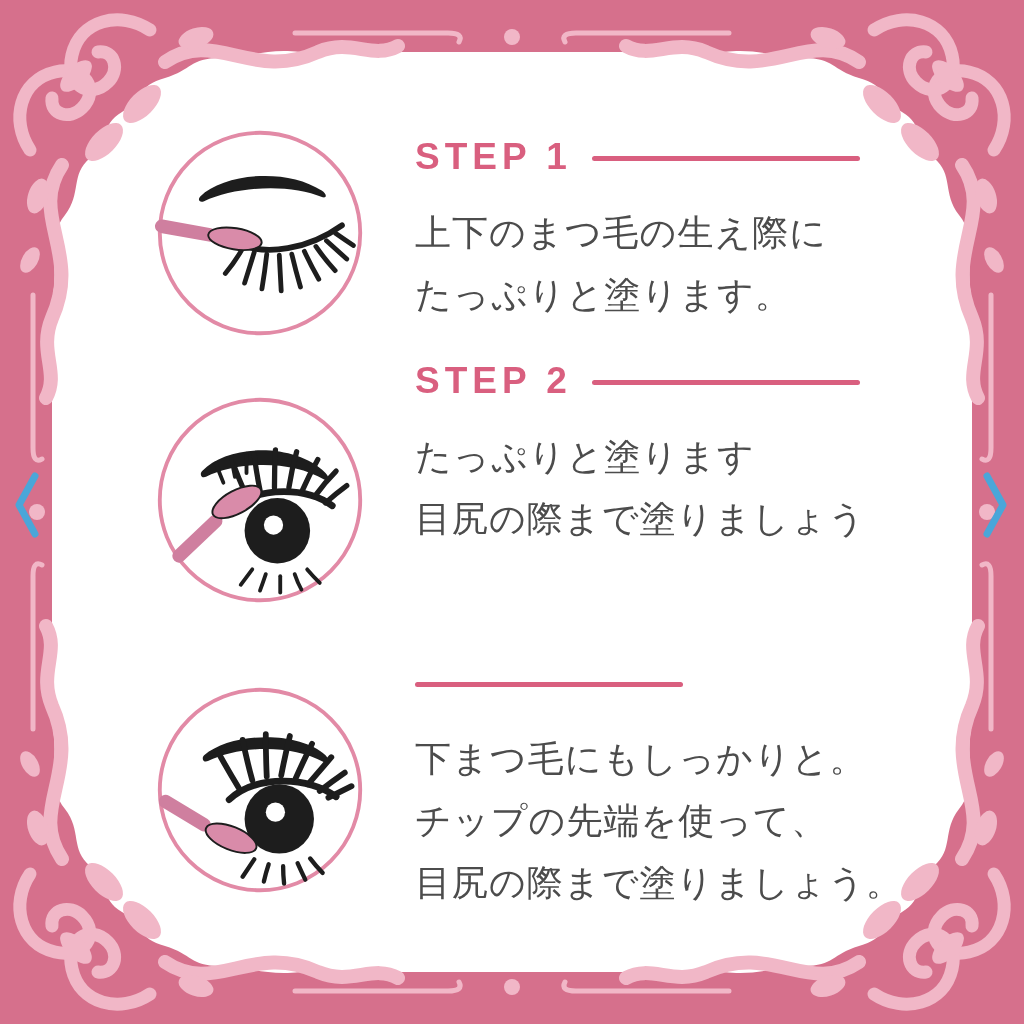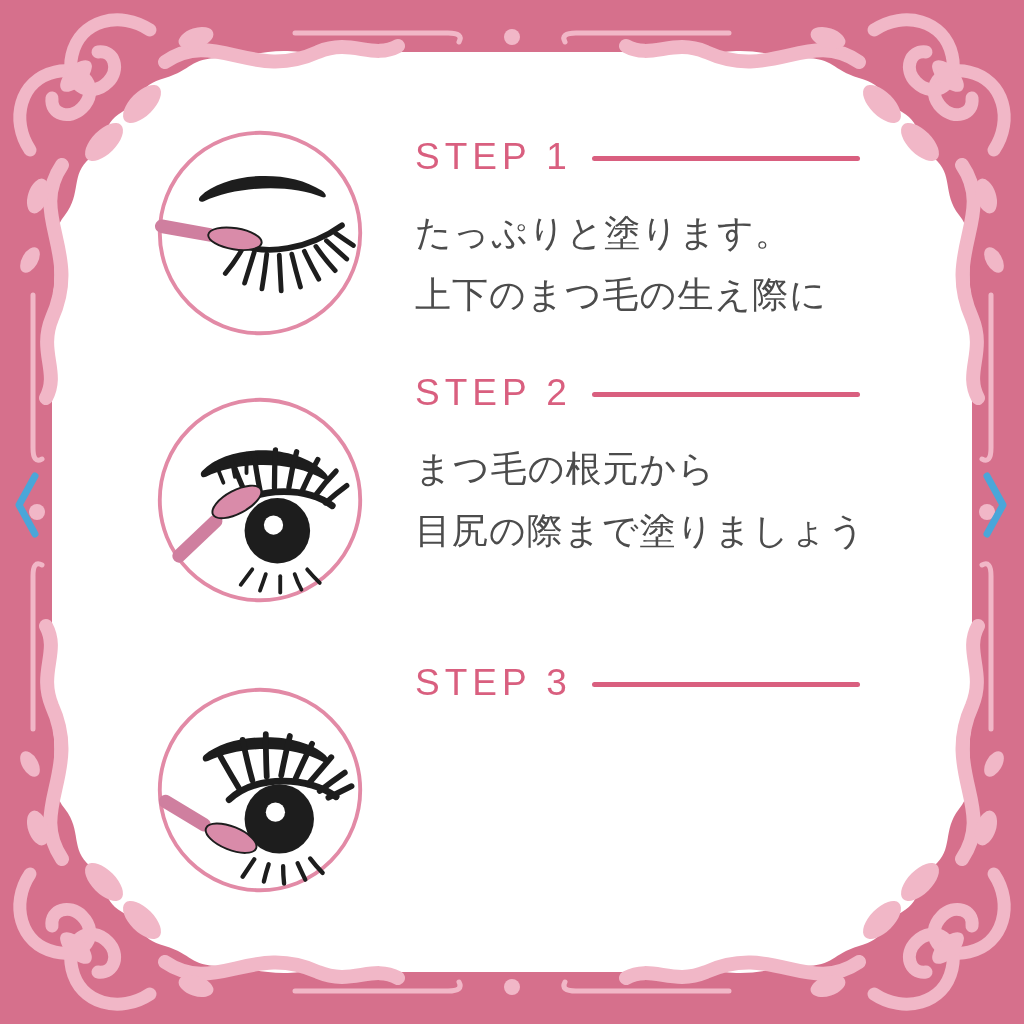--- a/index.html
+++ b/index.html
@@ -7,25 +7,25 @@
     position:relative;width:1024px;height:1024px;overflow:hidden;background:#ffffff;
     font-family:"Liberation Sans","DejaVu Sans",sans-serif;
   }
   #frame-svg{position:absolute;left:0;top:0;width:1024px;height:1024px;}
   .step-illustration{position:absolute;left:154px;width:212px;height:212px;}
   #ill-1{top:127px;}
   #ill-2{top:394px;}
   #ill-3{top:684px;}
   .step-text{position:absolute;left:415px;width:540px;}
   #txt-1{top:136px;}
-  #txt-2{top:372px;}
+  #txt-2{top:360px;}
   #txt-3{top:662px;}
   .step-heading-row{display:flex;align-items:center;gap:20px;height:42px;}
   .step-heading{
-    font-size:37px;font-weight:400;letter-spacing:5px;color:#d95f7f;white-space:nowrap;
+    font-size:37px;font-weight:700;letter-spacing:5px;color:#d95f7f;white-space:nowrap;
   }
   .step-rule{width:268px;height:5px;background:#d95f7f;border-radius:3px;margin-top:2px;}
   .step-body{margin-top:24px;}
   .step-line{
     font-size:36px;line-height:62px;color:#4c4c4c;font-weight:500;
     letter-spacing:1px;white-space:nowrap;
   }
   .nav-arrow{position:absolute;top:472px;width:30px;height:66px;cursor:pointer;background:none;border:none;padding:0;}
   #nav-prev{left:12px;}
   #nav-next{left:980px;}
@@ -175,40 +175,44 @@
       <ellipse cx="80" cy="160" rx="28" ry="12" transform="rotate(22 80 160)" fill="#d98ba9" stroke="#1d1d1d" stroke-width="2"></ellipse>
     </g>
   </svg>
 
   <section id="txt-1" class="step-text">
     <div class="step-heading-row">
       <span class="step-heading">STEP 1</span>
       <span class="step-rule"></span>
     </div>
     <div class="step-body">
+      <div class="step-line">上下のまつ毛の生え際に</div>
       <div class="step-line">たっぷりと塗ります。</div>
-      <div class="step-line">上下のまつ毛の生え際に</div>
     </div>
   </section>
 
   <section id="txt-2" class="step-text">
     <div class="step-heading-row">
       <span class="step-heading">STEP 2</span>
       <span class="step-rule"></span>
     </div>
     <div class="step-body">
-      <div class="step-line">まつ毛の根元から</div>
+      <div class="step-line">たっぷりと塗ります</div>
       <div class="step-line">目尻の際まで塗りましょう</div>
     </div>
   </section>
 
   <section id="txt-3" class="step-text">
     <div class="step-heading-row">
-      <span class="step-heading">STEP 3</span>
       <span class="step-rule"></span>
+    </div>
+    <div class="step-body">
+      <div class="step-line">下まつ毛にもしっかりと。</div>
+      <div class="step-line">チップの先端を使って、</div>
+      <div class="step-line">目尻の際まで塗りましょう。</div>
     </div>
   </section>
 
   <button id="nav-prev" class="nav-arrow" aria-label="previous">
     <svg width="30" height="66" viewBox="0 0 30 66">
       <polyline points="23,4 7,33 23,62" fill="none" stroke="#4aa6d9" stroke-width="7" stroke-linecap="round" stroke-linejoin="round"></polyline>
     </svg>
   </button>
   <button id="nav-next" class="nav-arrow" aria-label="next">
     <svg width="30" height="66" viewBox="0 0 30 66">

